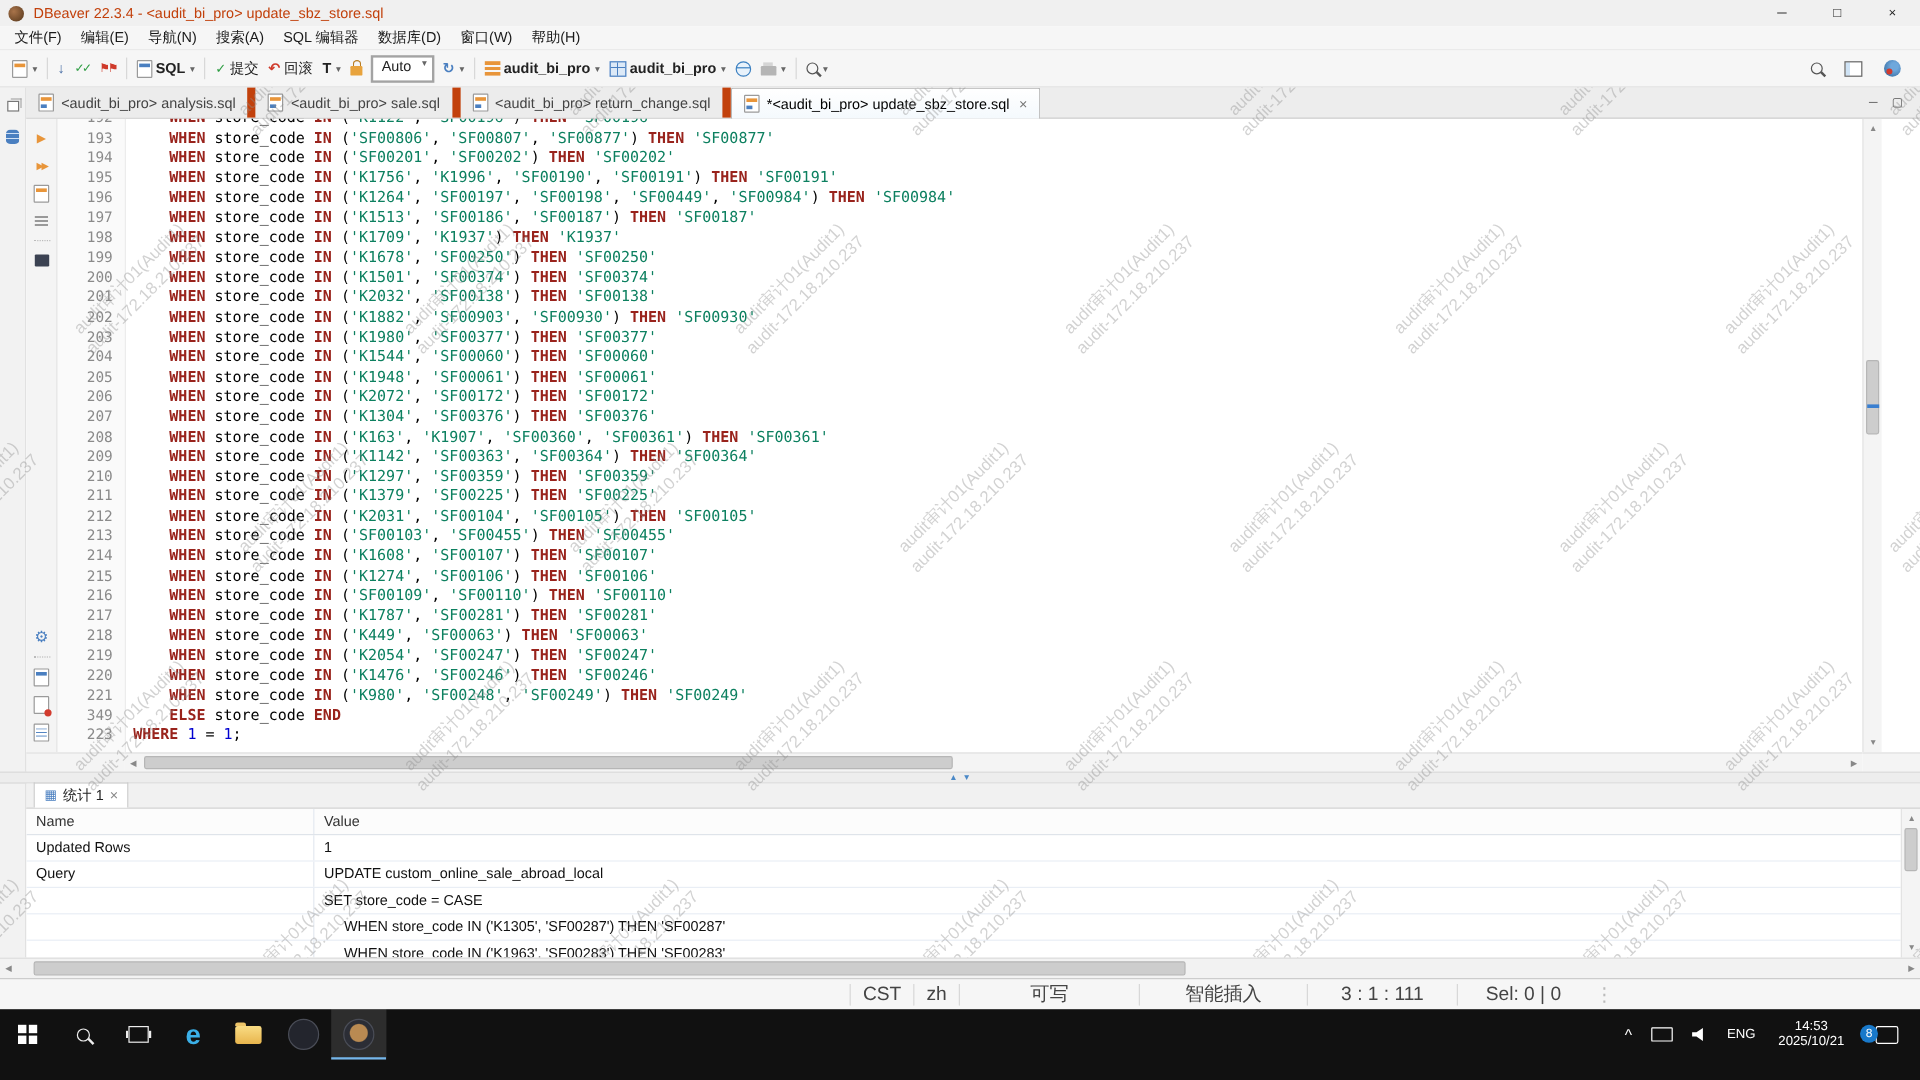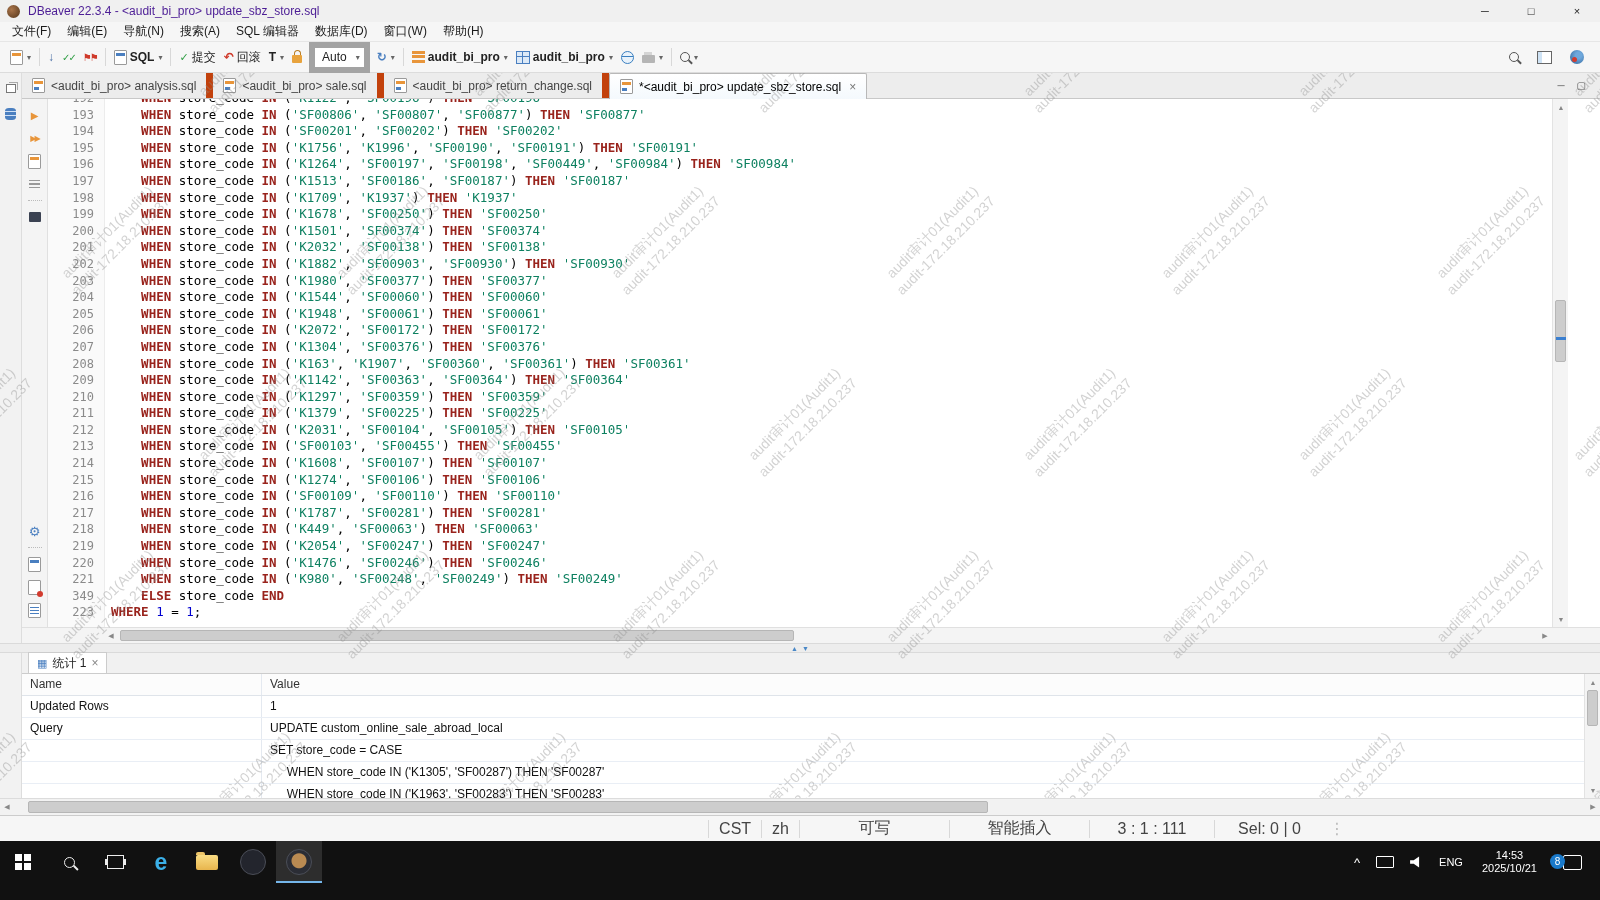--- a/index.html
+++ b/index.html
@@ -2,36 +2,36 @@
 <html><head>
 <meta charset="utf-8">
 <style>
   html,body{margin:0;padding:0;background:#d0d0d0;}
   body{font-family:"Liberation Sans","DejaVu Sans",sans-serif;}
   #app{position:relative;width:1600px;height:900px;background:#fff;overflow:hidden;}
 
   
   .titlebar{position:absolute;left:0;top:0;right:0;height:22px;background:#f0f0f0;display:flex;align-items:center;}
   .app-logo{width:13px;height:13px;border-radius:50%;background:radial-gradient(circle at 35% 35%,#a9744a,#53351a);margin:0 8px 0 7px;flex:none;}
-  .title-text{font-size:12px;color:#4c1d95;white-space:nowrap;}
+  .title-text{font-size:12px;color:#c2410c;white-space:nowrap;}
   .win-controls{margin-left:auto;display:flex;height:100%;}
   .win-btn{width:46px;display:flex;align-items:center;justify-content:center;font-size:11px;color:#222;}
 
   
   .menubar{position:absolute;left:0;top:22px;right:0;height:20px;background:#f6f6f6;display:flex;align-items:center;padding-left:4px;border-bottom:1px solid #e6e6e6;box-sizing:border-box;}
   .menu-item{padding:0 8px;font-size:12px;color:#1a1a1a;}
 
   
   .toolbar{position:absolute;left:0;top:42px;right:0;height:31px;background:#f6f6f6;border-bottom:1px solid #dcdcdc;display:flex;align-items:center;padding-left:6px;box-sizing:border-box;}
   .tb-btn{display:flex;align-items:center;gap:3px;padding:3px 4px;border-radius:2px;}
   .tb-sep{width:1px;height:18px;background:#d8d8d8;margin:0 4px;flex:none;}
   .tb-label{font-size:12px;color:#222;}
   .bold{font-weight:bold;}
   .caret{font-size:8px;color:#666;margin-left:1px;}
-  .combo{display:flex;align-items:center;background:#fff;border:6px solid #a3a3a3;height:19px;padding:0 4px 0 7px;font-size:12px;gap:8px;margin:0 3px;color:#222;}
+  .combo{display:flex;background:#fff;border:2px solid #a3a3a3;height:19px;padding:0 4px 0 7px;font-size:12px;gap:8px;margin:0 3px;color:#222;}
   .tb-rightgroup{margin-left:auto;display:flex;align-items:center;gap:10px;padding-right:12px;}
 
   
   .cs-doc{width:11px;height:13px;background:#fff;border:1px solid #9a9a9a;border-radius:1px;position:relative;display:inline-block;flex:none;}
   .cs-doc.orange::after{content:"";position:absolute;left:1px;top:2px;right:1px;height:3px;background:#e8953a;}
   .cs-doc.blue::after{content:"";position:absolute;left:1px;top:2px;right:1px;height:3px;background:#4a7fc0;}
   .cs-doc.reddot::after{content:"";position:absolute;right:-3px;bottom:-3px;width:6px;height:6px;border-radius:50%;background:#d23b2e;}
   .cs-doc.grid::after{content:"";position:absolute;left:1px;top:3px;right:1px;bottom:2px;background:linear-gradient(#4a7fc0 1px,transparent 1px);background-size:100% 3px;}
   .g-arrow{color:#4a6fa5;font-weight:bold;font-size:12px;}
   .g-checks{color:#2f9e44;font-weight:bold;font-size:10px;letter-spacing:-2px;}

